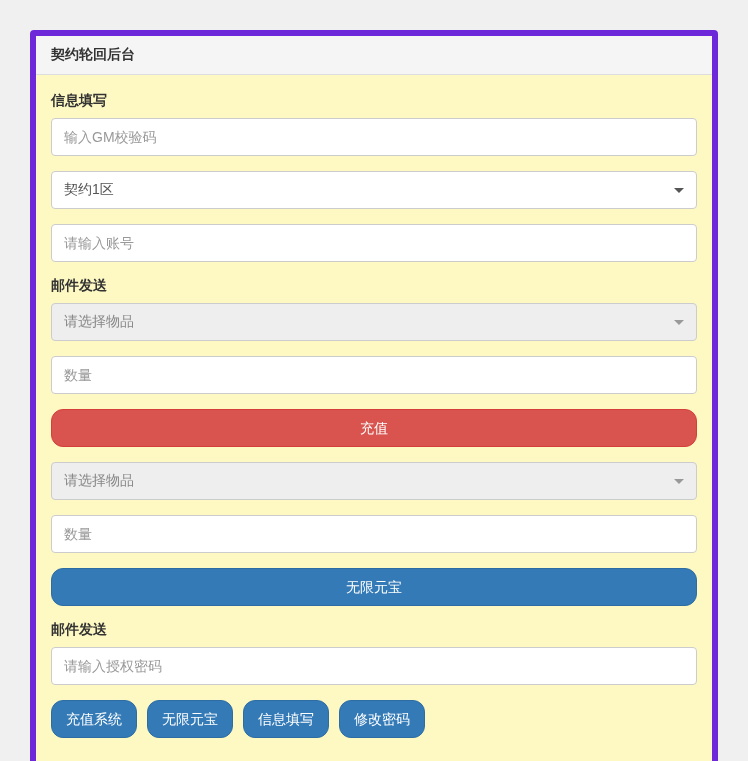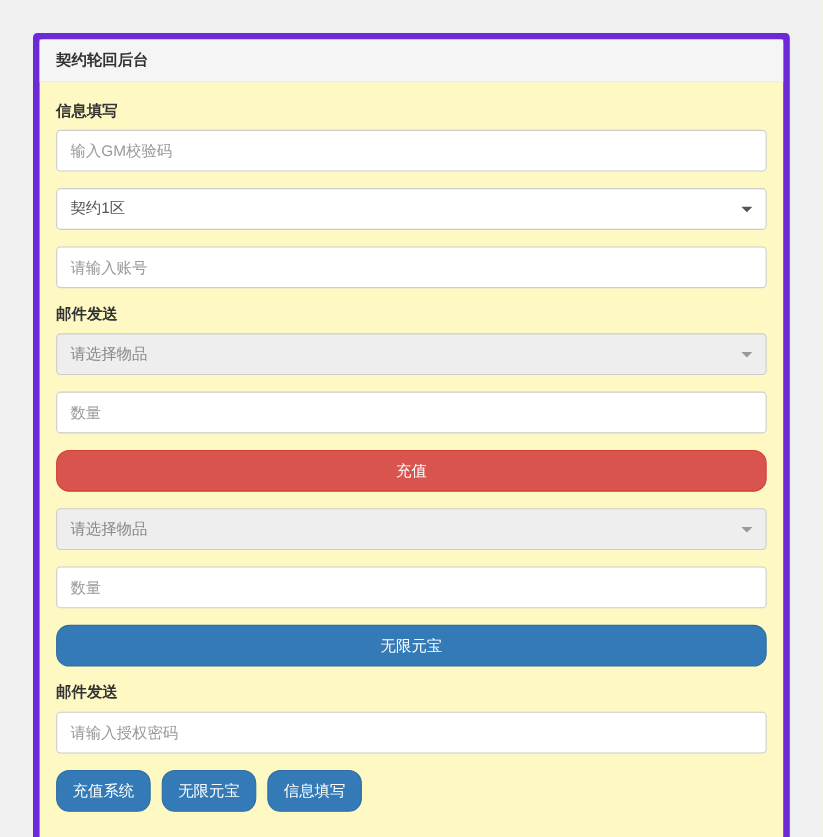--- a/index.html
+++ b/index.html
@@ -190,16 +190,17 @@
     <div class="section-label">邮件发送</div>
 
     <div class="form-group">
       <input type="text" class="form-control" placeholder="请输入授权密码" style="">
     </div>
 
     <div class="btn-row">
       <button class="btn btn-primary">充值系统</button>
       <button class="btn btn-primary">无限元宝</button>
       <button class="btn btn-primary">信息填写</button>
+      <button class="btn btn-primary">修改密码</button>
     </div>
 
   </div>
 </div>
 
 </body></html>

